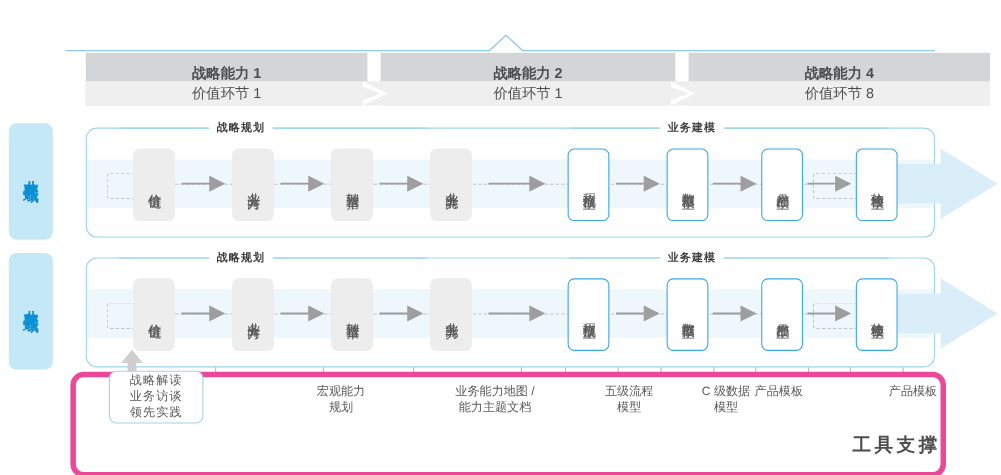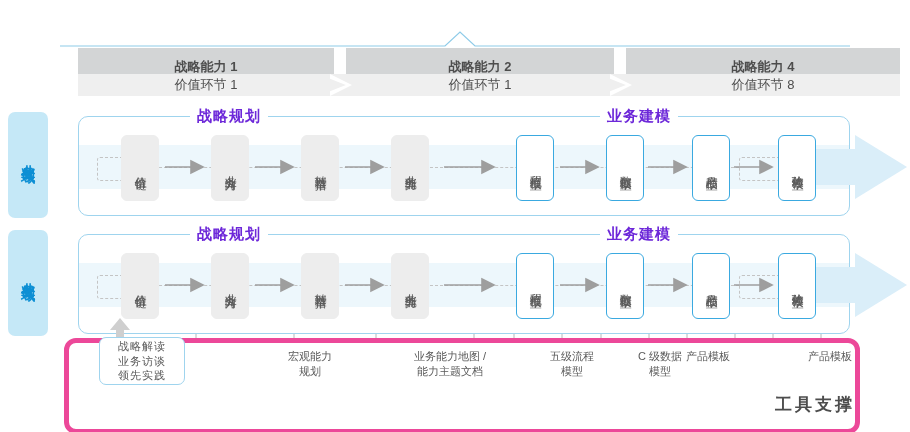--- a/index.html
+++ b/index.html
@@ -72,21 +72,21 @@
     position:absolute;left:0;height:44px;
     background:#edf7fc;
   }
   .big-arrow{position:absolute;}
 
   
   .grp-cap{
     position:absolute;height:16px;
     display:flex;align-items:center;justify-content:center;
     background:#ffffff;padding:0 7px;
-    font-size:15px;font-weight:bold;color:#6d28d9;
+    font-size:10px;font-weight:bold;color:#404040;
     letter-spacing:1px;
   }
   .grp-line{position:absolute;height:1px;background:#9fd4ee;}
 
   
   .dash-line{
     position:absolute;height:0;
     border-top:1px dashed #c4c4c4;
   }
   .dash-stub{

